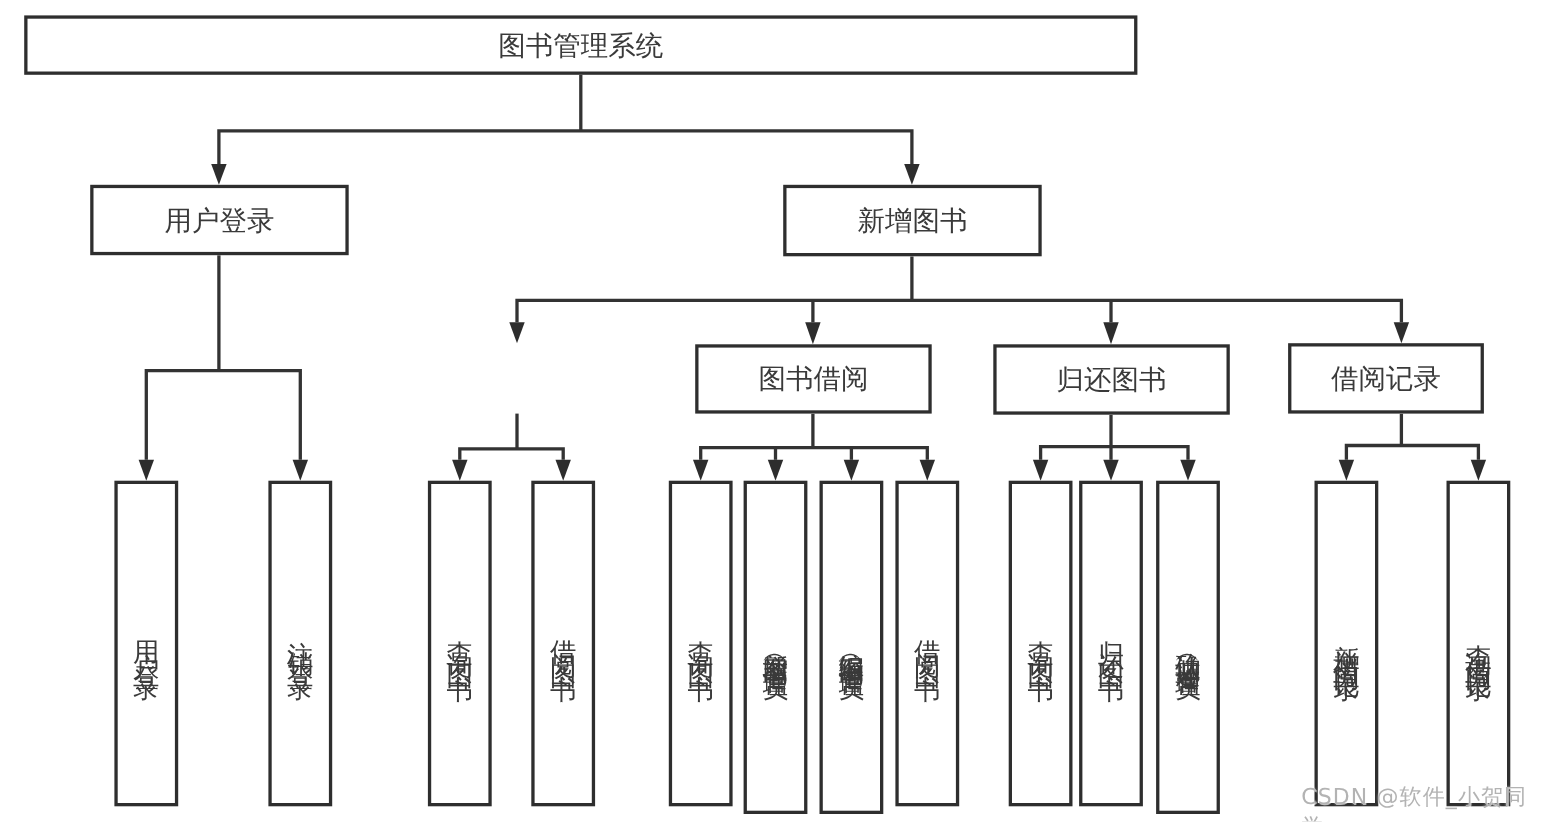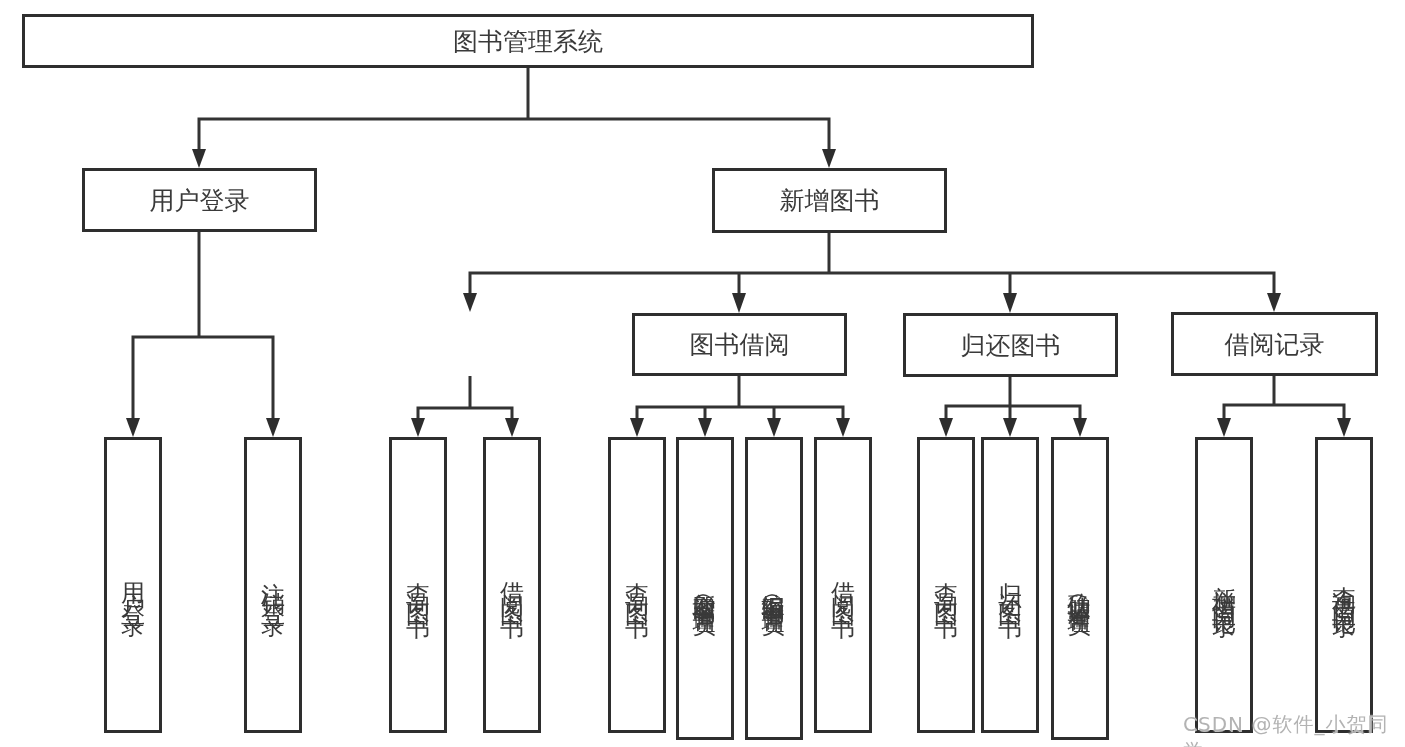--- a/index.html
+++ b/index.html
@@ -127,21 +127,21 @@
   <div class="node" style="left:712px; top:168px; width:235px; height:65px;">
     <span>新增图书</span>
   </div>
 
   <div class="node" style="left:632px; top:313px; width:215px; height:63px;">
     <span>图书借阅</span>
   </div>
   <div class="node" style="left:903px; top:313px; width:215px; height:64px;">
     <span>归还图书</span>
   </div>
-  <div class="node" style="left:1171px; top:312px; width:207px; height:64px;">
+  <div class="node" style="left:1171px; top:312px; width:178px; height:64px;">
     <span>借阅记录</span>
   </div>
 
   <div class="node vnode" style="left:104px; top:437px; width:58px; height:296px;">
     <span class="vlabel">用户登录</span>
   </div>
   <div class="node vnode" style="left:244px; top:437px; width:58px; height:296px;">
     <span class="vlabel">注销登录</span>
   </div>
 

